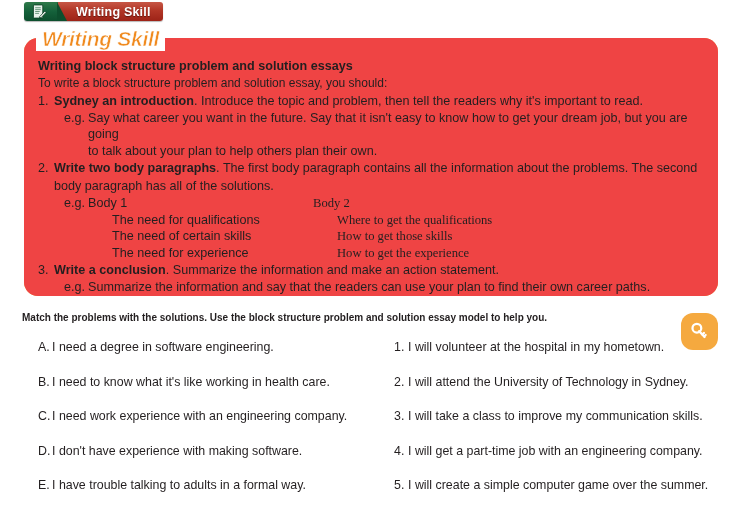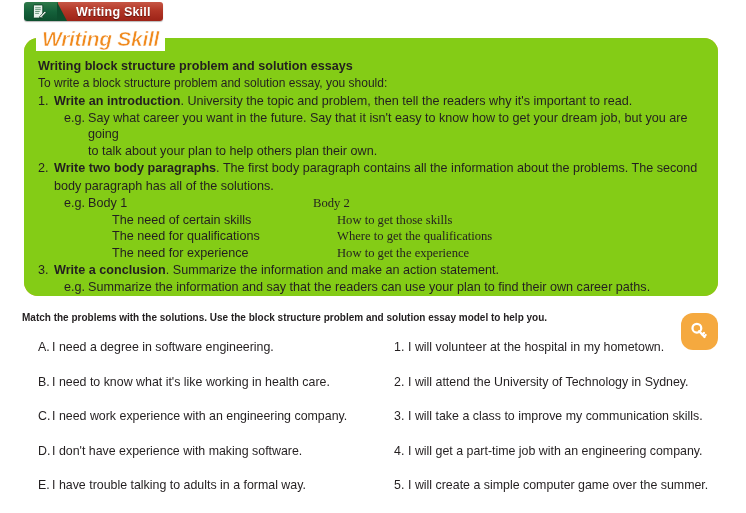--- a/index.html
+++ b/index.html
@@ -70,21 +70,21 @@
   
   .skill-box {
     position: absolute;
     left: 24px;
     top: 38px;
     width: 694px;
     height: 258px;
     border: 2px solid #e8a13c;
     border-radius: 14px;
     box-sizing: border-box;
-    background: #84cc16;
+    background: #ef4444;
   }
   .skill-title {
     position: absolute;
     left: 36px;
     top: 27px;
     font-size: 21px;
     font-weight: bold;
     font-style: italic;
     color: #f08a1e;
     letter-spacing: -0.3px;
@@ -228,21 +228,21 @@
 <div class="skill-title">Writing Skill</div>
 
 <div class="skill-box" style="border-color:transparent;">
   <div class="box-inner">
 
     <p class="lead-head">Writing block structure problem and solution essays</p>
     <p class="lead-sub">To write a block structure problem and solution essay, you should:</p>
 
     <div class="step">
       <div class="step-num">1.</div>
-      <div class="step-text"><b>Write an introduction</b><span>. University the topic and problem, then tell the readers why it's important to read.</span></div>
+      <div class="step-text"><b>Sydney an introduction</b><span>. Introduce the topic and problem, then tell the readers why it's important to read.</span></div>
     </div>
     <div class="eg">
       <div class="eg-tag">e.g.</div>
       <div class="eg-body">Say what career you want in the future. Say that it isn't easy to know how to get your dream job, but you are going</div>
     </div>
     <div class="eg">
       <div class="eg-tag"></div>
       <div class="eg-body">to talk about your plan to help others plan their own.</div>
     </div>
 
@@ -256,27 +256,27 @@
     </div>
 
     <div class="bodies">
       <div class="bodies-row">
         <div class="bodies-tag">e.g.</div>
         <div class="bodies-col1">Body 1</div>
         <div class="bodies-col2">Body 2</div>
       </div>
       <div class="bodies-row">
         <div class="bodies-tag"></div>
-        <div class="bodies-col1 bodies-indent">The need of certain skills</div>
-        <div class="bodies-col2">How to get those skills</div>
+        <div class="bodies-col1 bodies-indent">The need for qualifications</div>
+        <div class="bodies-col2">Where to get the qualifications</div>
       </div>
       <div class="bodies-row">
         <div class="bodies-tag"></div>
-        <div class="bodies-col1 bodies-indent">The need for qualifications</div>
-        <div class="bodies-col2">Where to get the qualifications</div>
+        <div class="bodies-col1 bodies-indent">The need of certain skills</div>
+        <div class="bodies-col2">How to get those skills</div>
       </div>
       <div class="bodies-row">
         <div class="bodies-tag"></div>
         <div class="bodies-col1 bodies-indent">The need for experience</div>
         <div class="bodies-col2">How to get the experience</div>
       </div>
     </div>
 
     <div class="step">
       <div class="step-num">3.</div>

